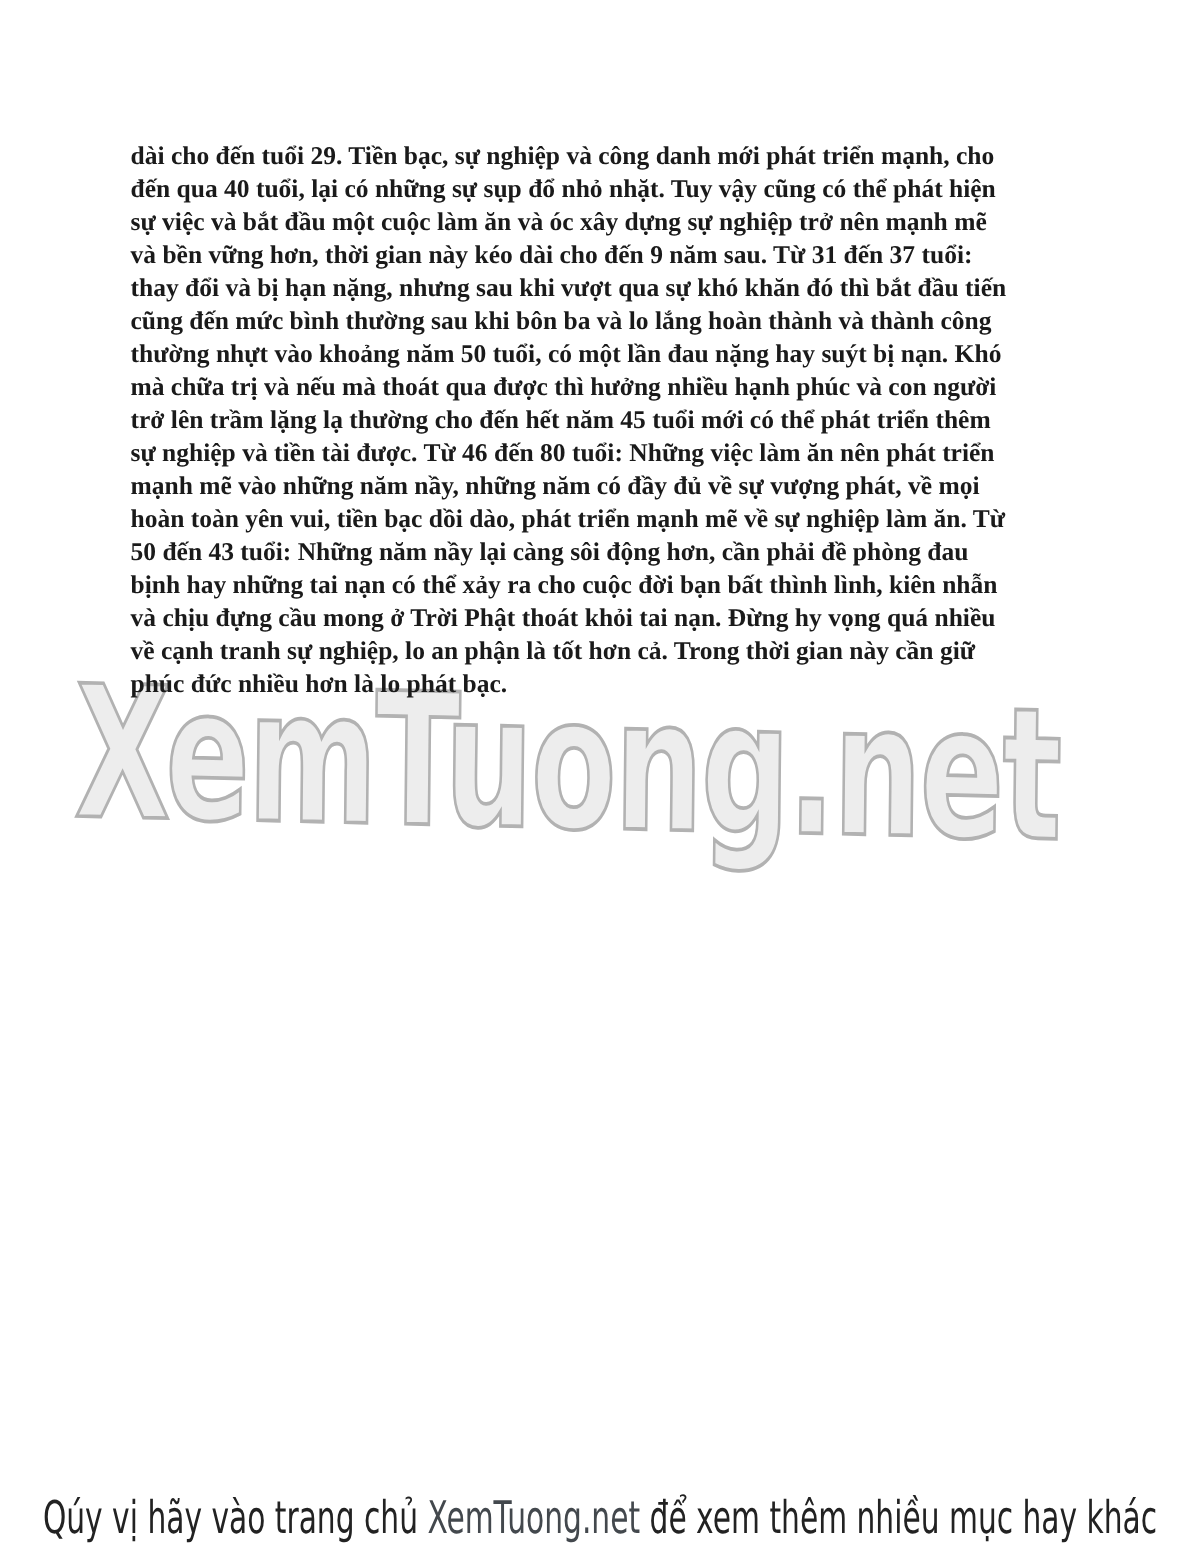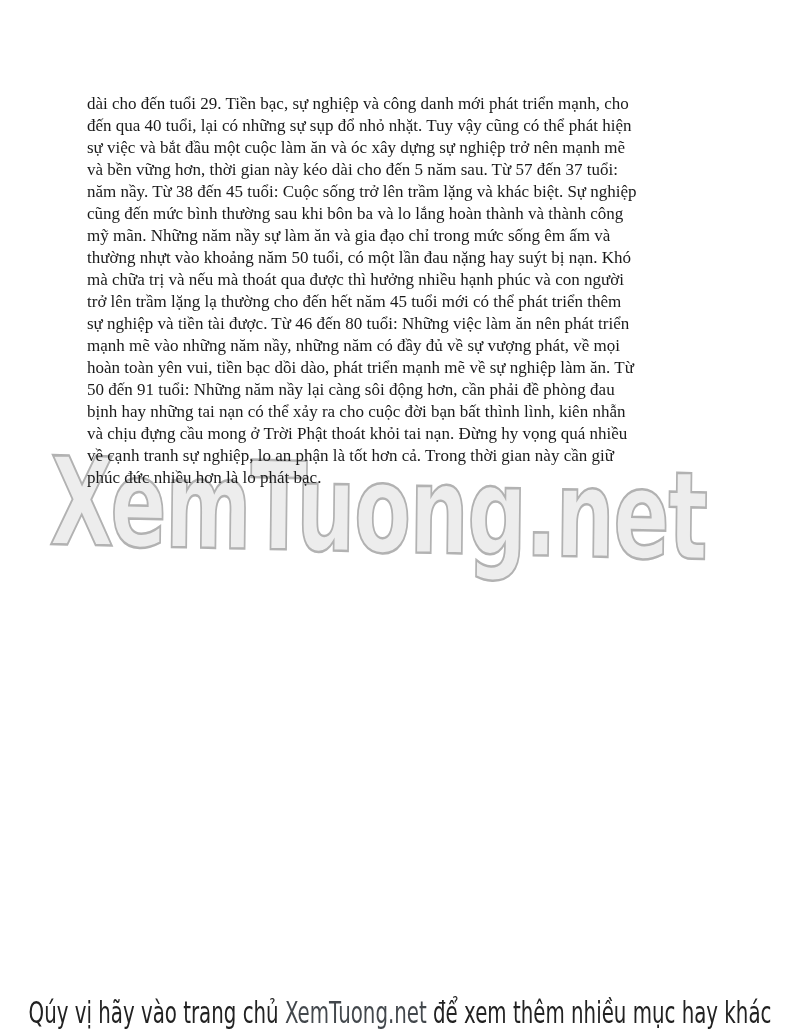--- a/index.html
+++ b/index.html
@@ -39,20 +39,21 @@
     left: 87px;
     top: 93px;
     width: 634px;
     z-index: 1;
     font-size: 17px;
     line-height: 22px;
     color: #1a1a1a;
   }
   .line {
     white-space: nowrap;
+    font-weight: bold;
   }
   
   .footer {
     position: absolute;
     top: 997px;
     left: 50%;
     z-index: 2;
     transform: translateX(-50%) scaleX(0.66);
     transform-origin: center top;
     white-space: nowrap;
@@ -70,31 +71,30 @@
 <body>
 
 <div class="page">
 
   <div class="watermark" style="color: rgb(237, 237, 237); -webkit-text-stroke: 2.5px rgb(178, 178, 178);">XemTuong.net</div>
 
   <div class="content">
       <div class="line">dài cho đến tuổi 29. Tiền bạc, sự nghiệp và công danh mới phát triển mạnh, cho</div>
       <div class="line">đến qua 40 tuổi, lại có những sự sụp đổ nhỏ nhặt. Tuy vậy cũng có thể phát hiện</div>
       <div class="line">sự việc và bắt đầu một cuộc làm ăn và óc xây dựng sự nghiệp trở nên mạnh mẽ</div>
-      <div class="line">và bền vững hơn, thời gian này kéo dài cho đến 5 năm sau. Từ 57 đến 37 tuổi:</div>
-      <div class="line">năm nầy. Từ 38 đến 45 tuổi: Cuộc sống trở lên trầm lặng và khác biệt. Sự nghiệp</div>
+      <div class="line">và bền vững hơn, thời gian này kéo dài cho đến 9 năm sau. Từ 31 đến 37 tuổi:</div>
+      <div class="line">thay đổi và bị hạn nặng, nhưng sau khi vượt qua sự khó khăn đó thì bắt đầu tiến</div>
       <div class="line">cũng đến mức bình thường sau khi bôn ba và lo lắng hoàn thành và thành công</div>
-      <div class="line">mỹ mãn. Những năm nầy sự làm ăn và gia đạo chỉ trong mức sống êm ấm và</div>
       <div class="line">thường nhựt vào khoảng năm 50 tuổi, có một lần đau nặng hay suýt bị nạn. Khó</div>
       <div class="line">mà chữa trị và nếu mà thoát qua được thì hưởng nhiều hạnh phúc và con người</div>
       <div class="line">trở lên trầm lặng lạ thường cho đến hết năm 45 tuổi mới có thể phát triển thêm</div>
       <div class="line">sự nghiệp và tiền tài được. Từ 46 đến 80 tuổi: Những việc làm ăn nên phát triển</div>
       <div class="line">mạnh mẽ vào những năm nầy, những năm có đầy đủ về sự vượng phát, về mọi</div>
       <div class="line">hoàn toàn yên vui, tiền bạc dồi dào, phát triển mạnh mẽ về sự nghiệp làm ăn. Từ</div>
-      <div class="line">50 đến 91 tuổi: Những năm nầy lại càng sôi động hơn, cần phải đề phòng đau</div>
+      <div class="line">50 đến 43 tuổi: Những năm nầy lại càng sôi động hơn, cần phải đề phòng đau</div>
       <div class="line">bịnh hay những tai nạn có thể xảy ra cho cuộc đời bạn bất thình lình, kiên nhẫn</div>
       <div class="line">và chịu đựng cầu mong ở Trời Phật thoát khỏi tai nạn. Đừng hy vọng quá nhiều</div>
       <div class="line">về cạnh tranh sự nghiệp, lo an phận là tốt hơn cả. Trong thời gian này cần giữ</div>
       <div class="line">phúc đức nhiều hơn là lo phát bạc.</div>
     </div>
 
   <div class="footer" style="color: rgb(34, 34, 34);">
     <span>Qúy vị hãy vào trang chủ </span><span class="link" style="color: rgb(67, 72, 77);">XemTuong.net</span><span> để xem thêm nhiều mục hay khác</span>
   </div>
 

